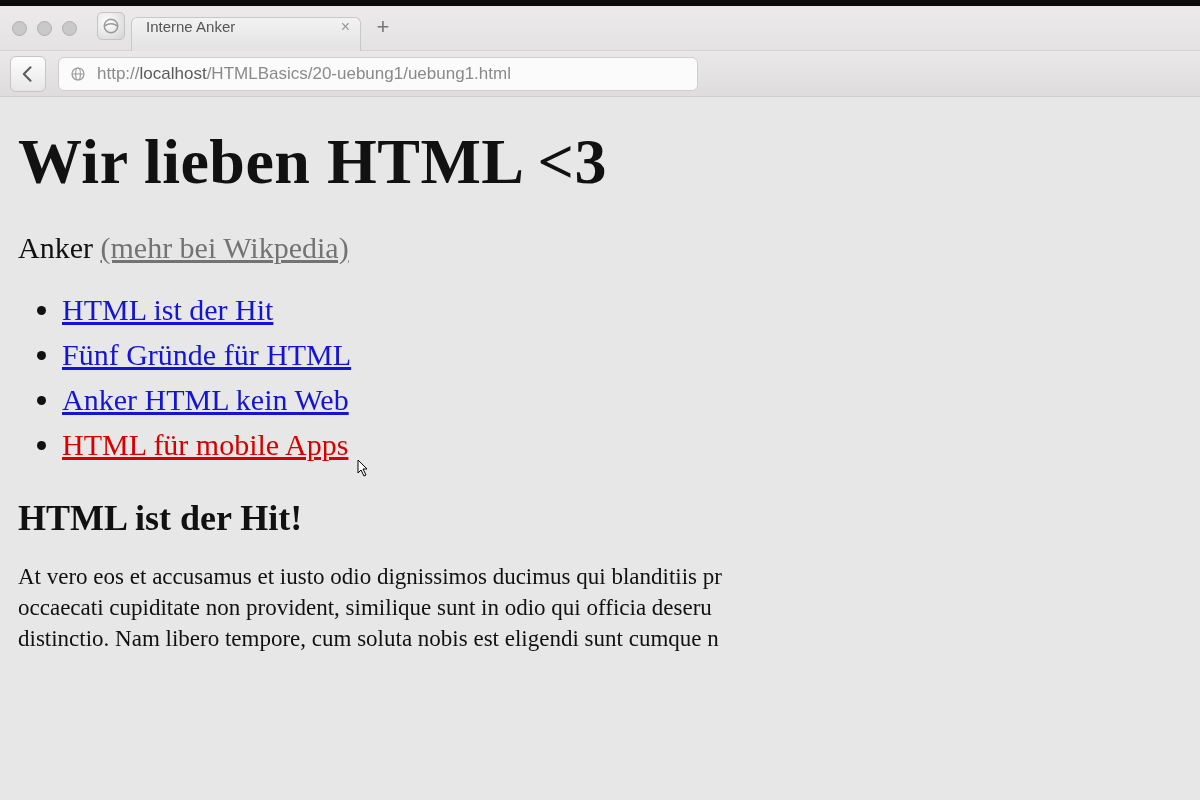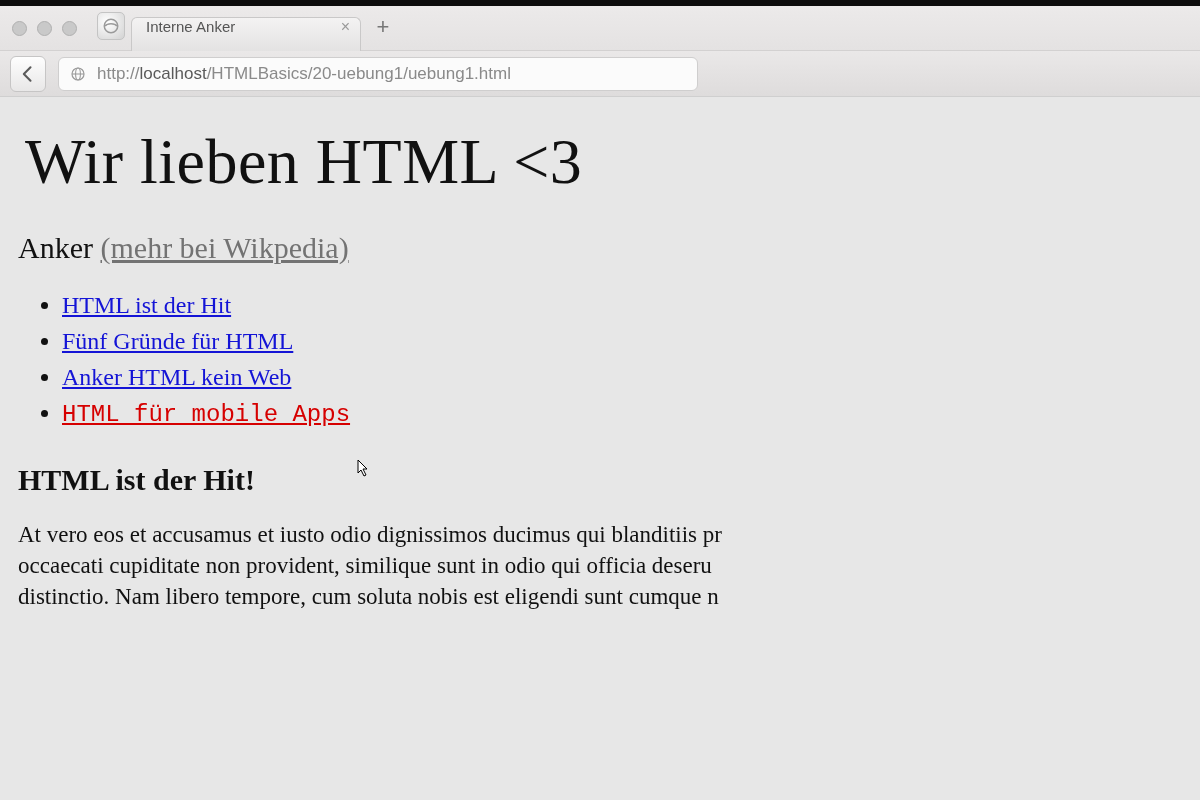--- a/index.html
+++ b/index.html
@@ -73,28 +73,28 @@
     max-width:640px;
   }
   .urlbar .globe svg { width:18px; height:18px; display:block;}
   .urlbar .host { color:#5a5a5a; }
   
   .page {
     background:#e7e7e7;
     padding:10px 18px;
     color:#111;
   }
-  .page h1 { font-size:64px; margin:18px 0 32px 7px; font-weight:normal; letter-spacing:0.5px;}
+  .page h1 { font-size:64px; margin:18px 0 32px 0; font-weight:bold; letter-spacing:0.5px;}
   .inhalt { font-size:30px; margin:0 0 22px 0;}
   .inhalt a { color:#737373; text-decoration:underline;}
   .page ul { margin:0 0 30px 44px; padding:0;}
-  .page ul li { font-size:24px; line-height:1.5; color:#111; }
+  .page ul li { font-size:30px; line-height:1.5; color:#111; }
   .page ul li a { color:#1414d6; text-decoration:underline;}
-  .page ul li a.active { color:#d60000;font-family:Liberation Mono, monospace; }
-  .page h2 { font-size:30px; margin:26px 0 22px 0; font-weight:bold;}
+  .page ul li a.active { color:#d60000; }
+  .page h2 { font-size:36px; margin:26px 0 22px 0; font-weight:bold;}
   .para { font-size:23px; line-height:1.35; white-space:nowrap; overflow:hidden;}
   .cursor {
     position:absolute; left:352px; top:459px; width:18px; height:22px;
   }
   .cursor svg { width:18px; height:22px; }
 </style>
 </head>
 <body>
 
 <div class="topstrip"></div>

